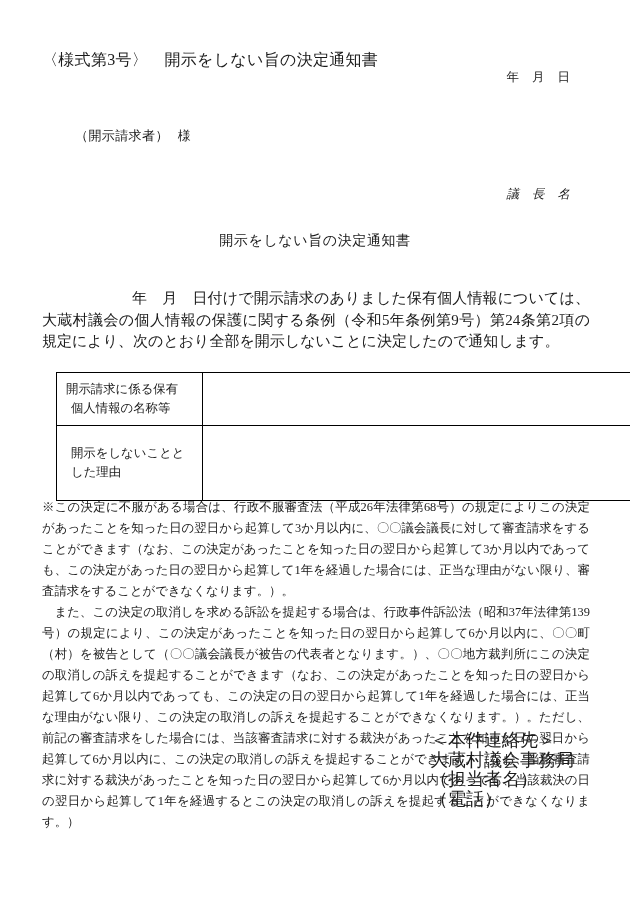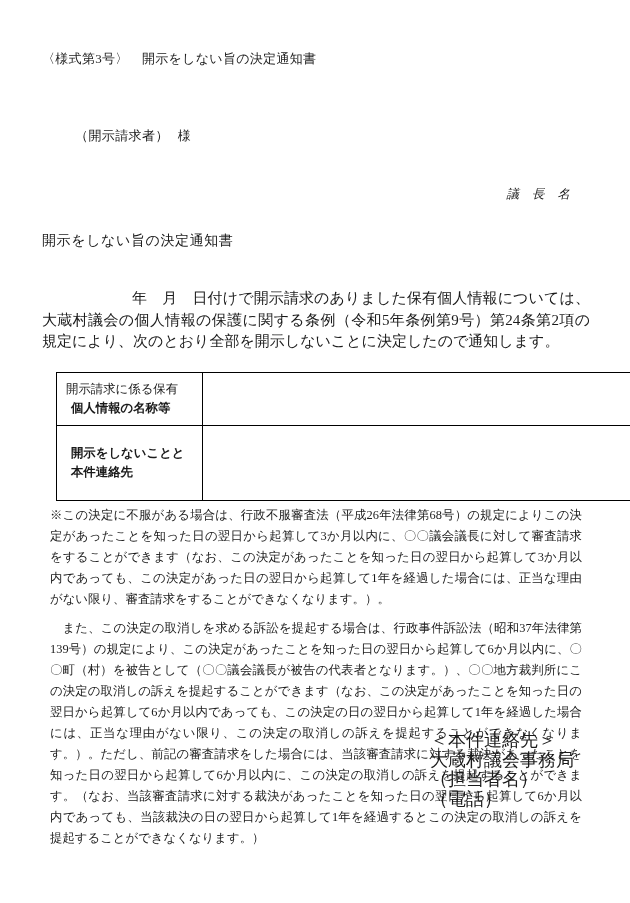--- a/index.html
+++ b/index.html
@@ -25,21 +25,21 @@
     left: 42px;
     top: 0;
     width: 546px;
   }
 
   
   .form-no {
     position: absolute;
     left: 0;
     top: 50px;
-    font-size: 13px;
+    font-size: 16px;
     letter-spacing: 0.3px;
     white-space: nowrap;
   }
   .doc-meta {
     position: absolute;
     right: 0;
     top: 68px;
     width: 220px;
     text-align: right;
     font-size: 12.5px;
@@ -71,20 +71,21 @@
     font-size: 12.5px;
   }
   .issuer .row { padding-right: 18px; font-style: italic; }
 
   
   .doc-title {
     position: absolute;
     left: 0;
     top: 232px;
     width: 546px;
+    text-align: center;
     font-size: 14px;
     letter-spacing: 0.6px;
   }
 
   
   .body-para {
     position: absolute;
     left: 0;
     top: 288px;
     width: 548px;
@@ -118,34 +119,34 @@
     height: 44px;
   }
   .tbl td.label-b {
     width: 130px;
     height: 66px;
   }
   .tbl td.value {
     width: auto;
   }
   .tbl .lbl-line { display: block; white-space: nowrap; }
-  .tbl .lbl-line.i1 { padding-left: 0.4em; font-weight: bold; }
+  .tbl .lbl-line.i1 { padding-left: 0.4em; }
 
   
   .footnote {
     position: absolute;
     left: 0;
     top: 497px;
     width: 548px;
     font-size: 12.4px;
     line-height: 21px;
     text-align: justify;
     text-justify: inter-character;
   }
-  .footnote p { margin: 8px; }
+  .footnote p { margin: 0; }
   .footnote p.indent { text-indent: 1em; }
 
   
   .contact {
     position: absolute;
     left: 388px;
     top: 731px;
     font-size: 18px;
     line-height: 19.5px;
     white-space: nowrap;
@@ -153,20 +154,23 @@
 </style>
 </head>
 <body>
 
 <div class="page">
   <div class="inner">
 
     <div class="form-no">〈様式第3号〉　開示をしない旨の決定通知書</div>
 
     <div class="doc-meta">
+      <div class="row spaced-3">
+        <span>年</span><span>月</span><span>日</span>
+      </div>
     </div>
 
     <div class="addressee">
       <span>（開示請求者）</span><span class="hon">様</span>
     </div>
 
     <div class="issuer">
       <div class="row spaced-3">
         <span>議</span><span>長</span><span>名</span>
       </div>
@@ -181,21 +185,21 @@
         <tr>
           <td class="label-a">
             <span class="lbl-line">開示請求に係る保有</span>
             <span class="lbl-line i1">個人情報の名称等</span>
           </td>
           <td class="value"></td>
         </tr>
         <tr>
           <td class="label-b">
             <span class="lbl-line i1">開示をしないことと</span>
-            <span class="lbl-line i1">本件連絡先</span>
+            <span class="lbl-line i1">した理由</span>
           </td>
           <td class="value"></td>
         </tr>
       </tbody>
     </table>
 
     <div class="footnote">
       <p>※この決定に不服がある場合は、行政不服審査法（平成26年法律第68号）の規定によりこの決定があったことを知った日の翌日から起算して3か月以内に、〇〇議会議長に対して審査請求をすることができます（なお、この決定があったことを知った日の翌日から起算して3か月以内であっても、この決定があった日の翌日から起算して1年を経過した場合には、正当な理由がない限り、審査請求をすることができなくなります。）。</p>
       <p class="indent">また、この決定の取消しを求める訴訟を提起する場合は、行政事件訴訟法（昭和37年法律第139号）の規定により、この決定があったことを知った日の翌日から起算して6か月以内に、〇〇町（村）を被告として（〇〇議会議長が被告の代表者となります。）、〇〇地方裁判所にこの決定の取消しの訴えを提起することができます（なお、この決定があったことを知った日の翌日から起算して6か月以内であっても、この決定の日の翌日から起算して1年を経過した場合には、正当な理由がない限り、この決定の取消しの訴えを提起することができなくなります。）。ただし、前記の審査請求をした場合には、当該審査請求に対する裁決があったことを知った日の翌日から起算して6か月以内に、この決定の取消しの訴えを提起することができます。（なお、当該審査請求に対する裁決があったことを知った日の翌日から起算して6か月以内であっても、当該裁決の日の翌日から起算して1年を経過するとこの決定の取消しの訴えを提起することができなくなります。）</p>
     </div>

